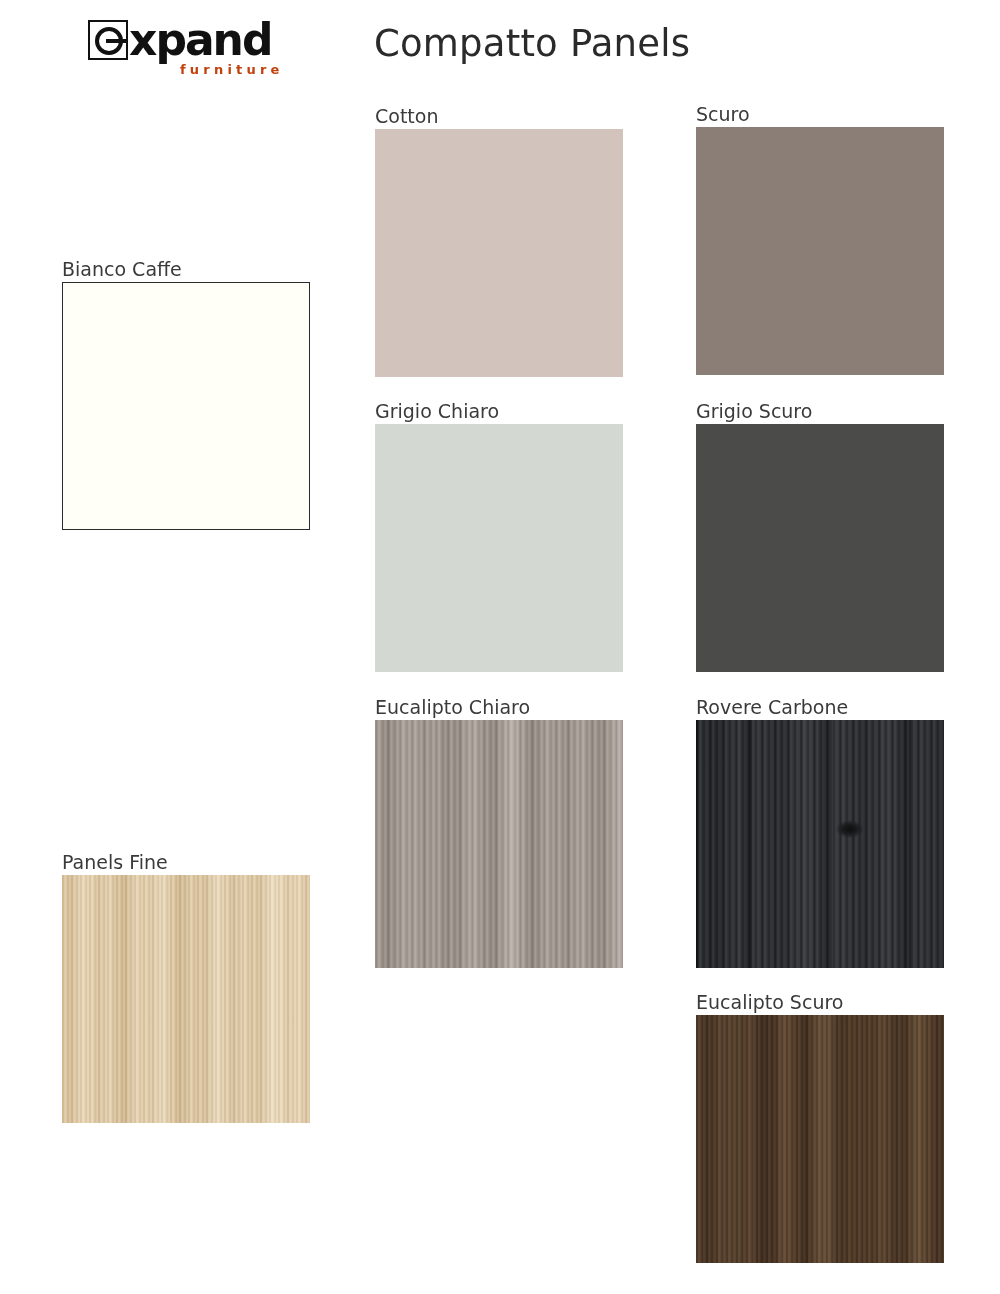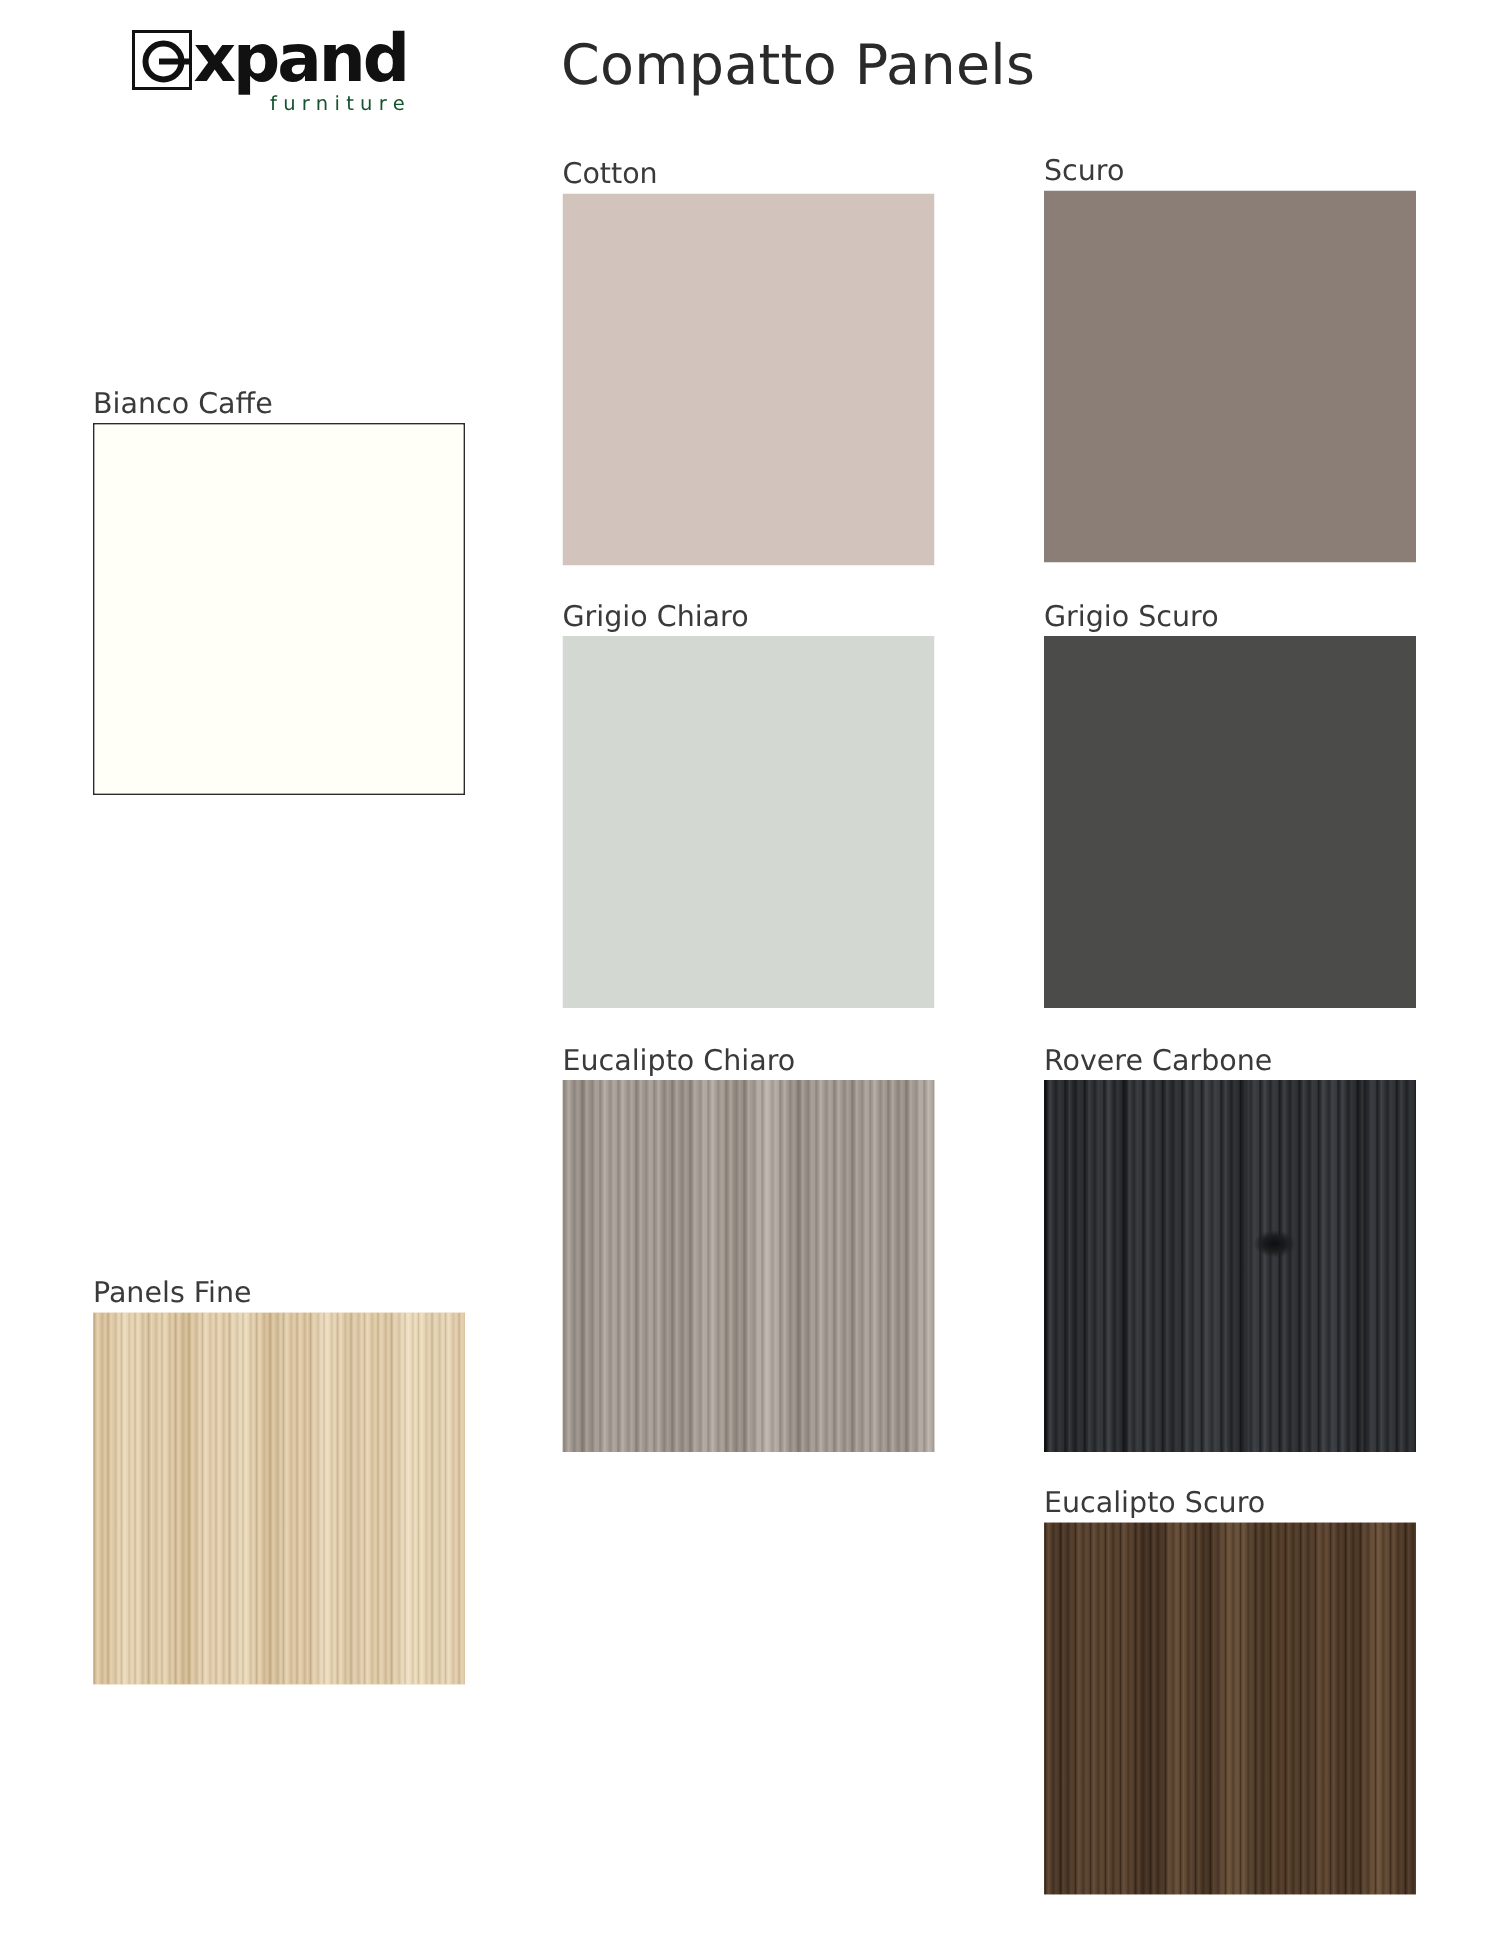--- a/index.html
+++ b/index.html
@@ -75,24 +75,24 @@
     color: #111111;
     margin-left: 1px;
     display: block;
   }
 
   .logo-sub {
     position: absolute;
     left: 92px;
     top: 42px;
     font-family: "DejaVu Sans", "Liberation Sans", sans-serif;
-    font-weight: 400;
+    font-weight: 700;
     font-size: 13px;
     letter-spacing: 4.2px;
-    color: #14532d;
+    color: #c2410c;
     white-space: nowrap;
   }
 
   .page-title {
     position: absolute;
     left: 374px;
     top: 22px;
     font-family: "DejaVu Sans", "Liberation Sans", sans-serif;
     font-weight: 400;
     font-size: 37px;

